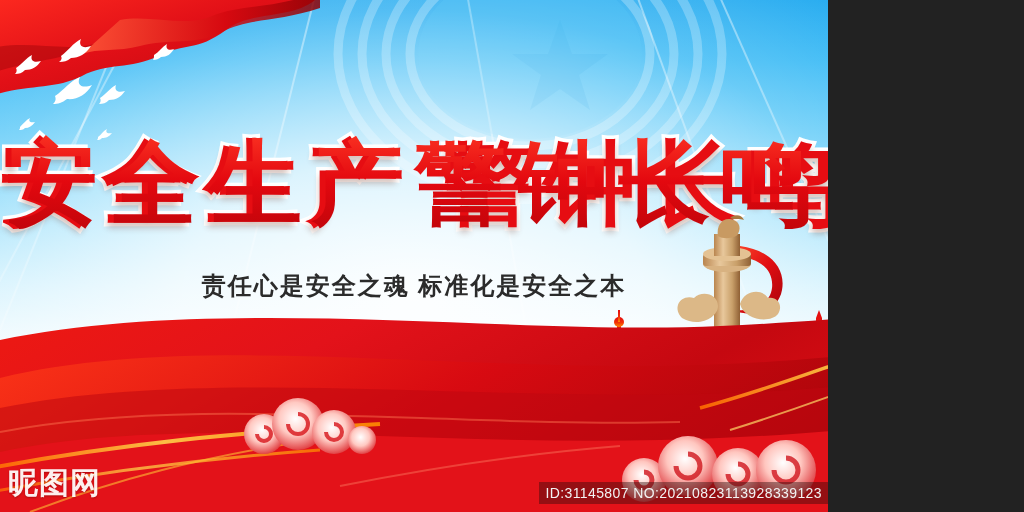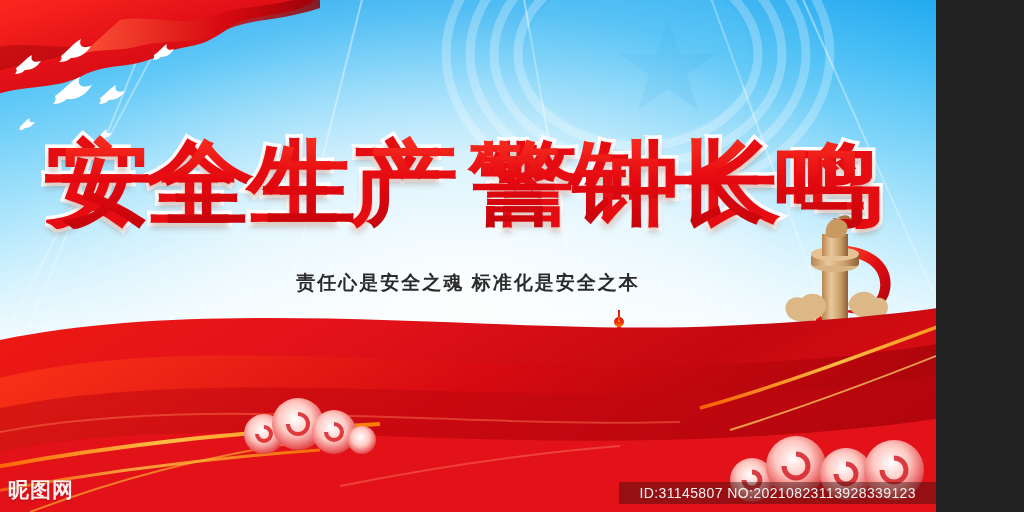--- a/index.html
+++ b/index.html
@@ -1,18 +1,18 @@
 <!DOCTYPE html>
 <html><head>
 <meta charset="utf-8">
 <style>
   html,body{margin:0;padding:0;background:#222;}
   *{box-sizing:border-box;}
   #poster{
-    position:relative;width:936px;height:512px;overflow:hidden;
+    position:relative;width:828px;height:512px;overflow:hidden;
     font-family:"Liberation Sans","DejaVu Sans",sans-serif;
     background:linear-gradient(180deg,
       #18a6ef 0%,
       #29b4f4 12%,
       #53c6f7 26%,
       #8fdcfb 42%,
       #c9effd 56%,
       #f2fbff 68%,
       #fdfcf4 80%,
       #fefdf6 100%);
@@ -60,46 +60,46 @@
   .title-fill{
     position:absolute;left:0;right:0;top:122px;text-align:center;
     font-family:"DejaVu Serif","Liberation Serif",serif;
     font-size:92px;font-weight:bold;letter-spacing:10px;
     background:linear-gradient(180deg,#ff3a26 0%,#e3080f 48%,#b80409 100%);
     -webkit-background-clip:text;background-clip:text;color:transparent;
     white-space:nowrap;pointer-events:none;
   }
   .subtitle{
     position:absolute;left:0;right:0;top:270px;text-align:center;
-    font-size:19px;font-weight:bold;color:#2b2b2b;letter-spacing:2px;
+    font-size:24px;font-weight:bold;color:#2b2b2b;letter-spacing:2px;
   }
 
   
   .skyline{position:absolute;left:0;right:0;bottom:92px;height:110px;pointer-events:none;}
 
   
   .drape{position:absolute;left:0;right:0;bottom:0;height:230px;pointer-events:none;}
 
   
   .huabiao{position:absolute;right:38px;top:212px;width:132px;height:190px;pointer-events:none;}
 
   
   .clouds{position:absolute;pointer-events:none;}
 
   
   .wm{
     position:absolute;left:8px;bottom:8px;display:flex;align-items:baseline;gap:4px;
     color:#ffffff;text-shadow:0 1px 2px rgba(130,0,0,.6);
   }
-  .wm-logo{font-size:21px;font-weight:bold;letter-spacing:1px;
+  .wm-logo{font-size:30px;font-weight:bold;letter-spacing:1px;
     font-family:"DejaVu Sans","Liberation Sans",sans-serif;
     color:#fff;opacity:.93;}
   .wm-url{font-size:25px;letter-spacing:.5px;opacity:.95;}
   .idstrip{
-    position:absolute;right:0;bottom:8px;height:22px;padding:0 20px;
+    position:absolute;right:0;bottom:8px;height:22px;padding:0 6px;
     display:flex;align-items:center;
     background:rgba(40,12,12,.42);
     color:#f2f2f2;font-size:14px;letter-spacing:.4px;white-space:nowrap;
   }
 </style>
 </head>
 <body>
 
 <div id="poster">
 

